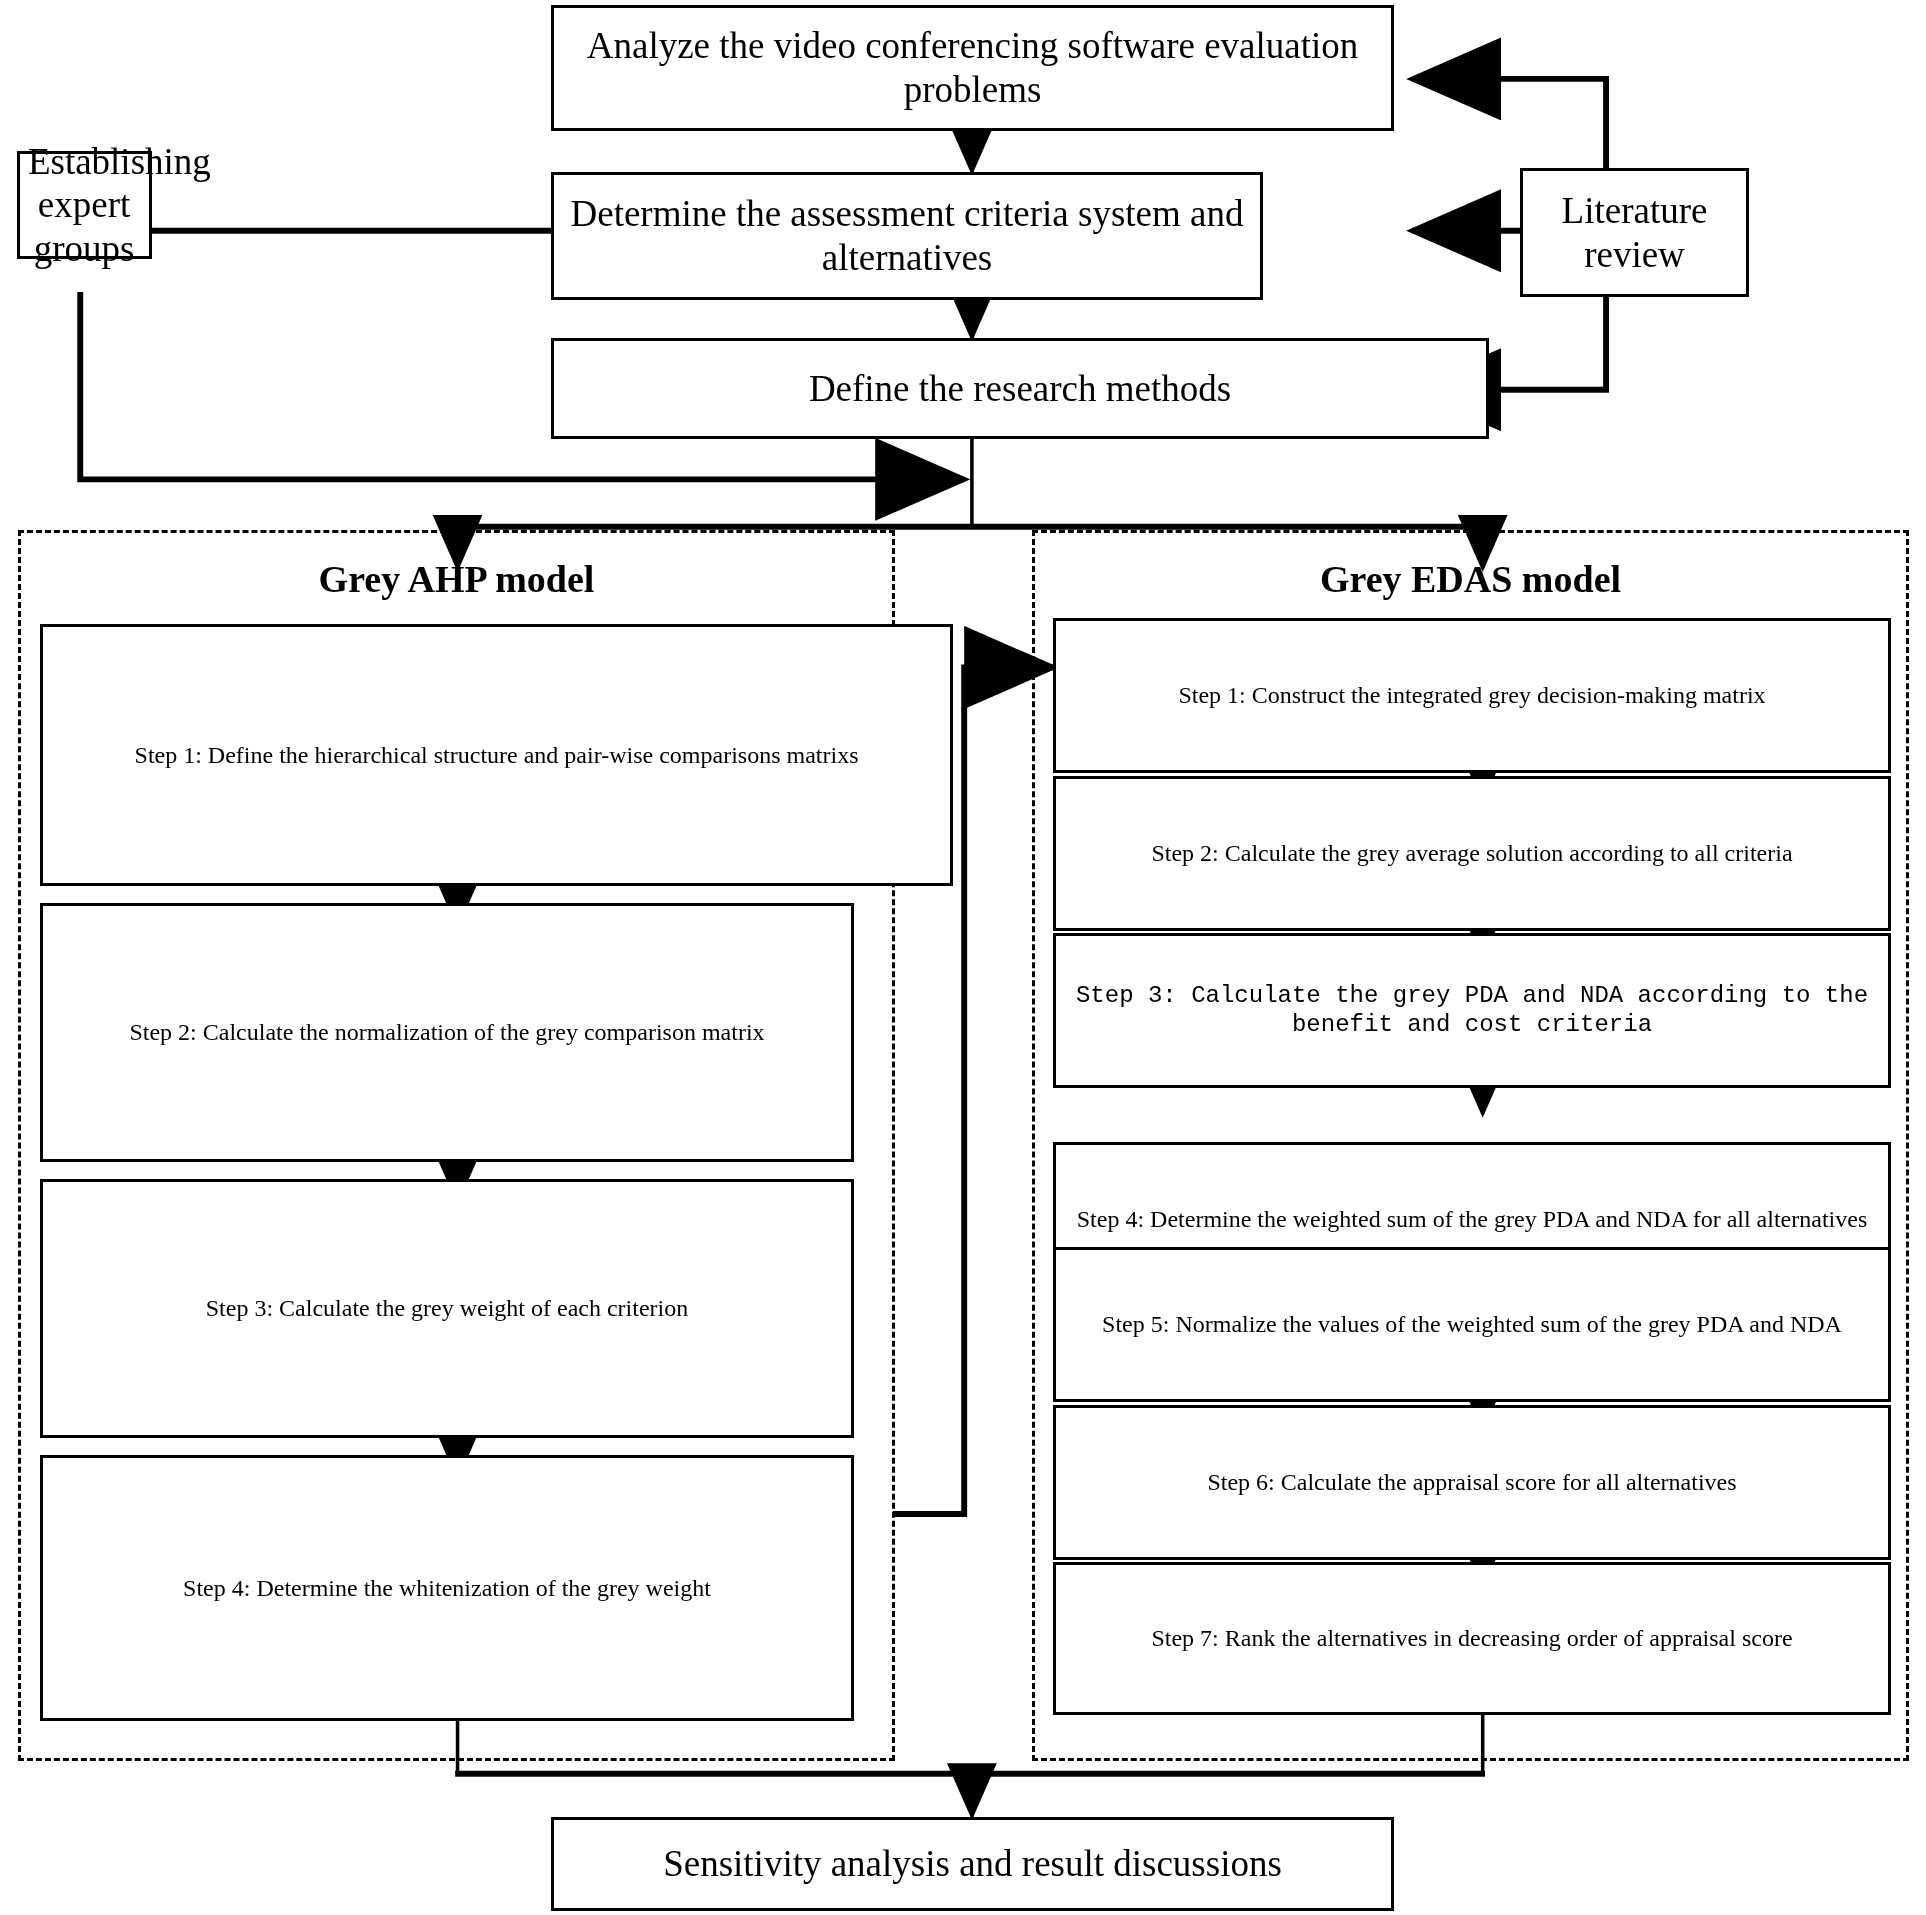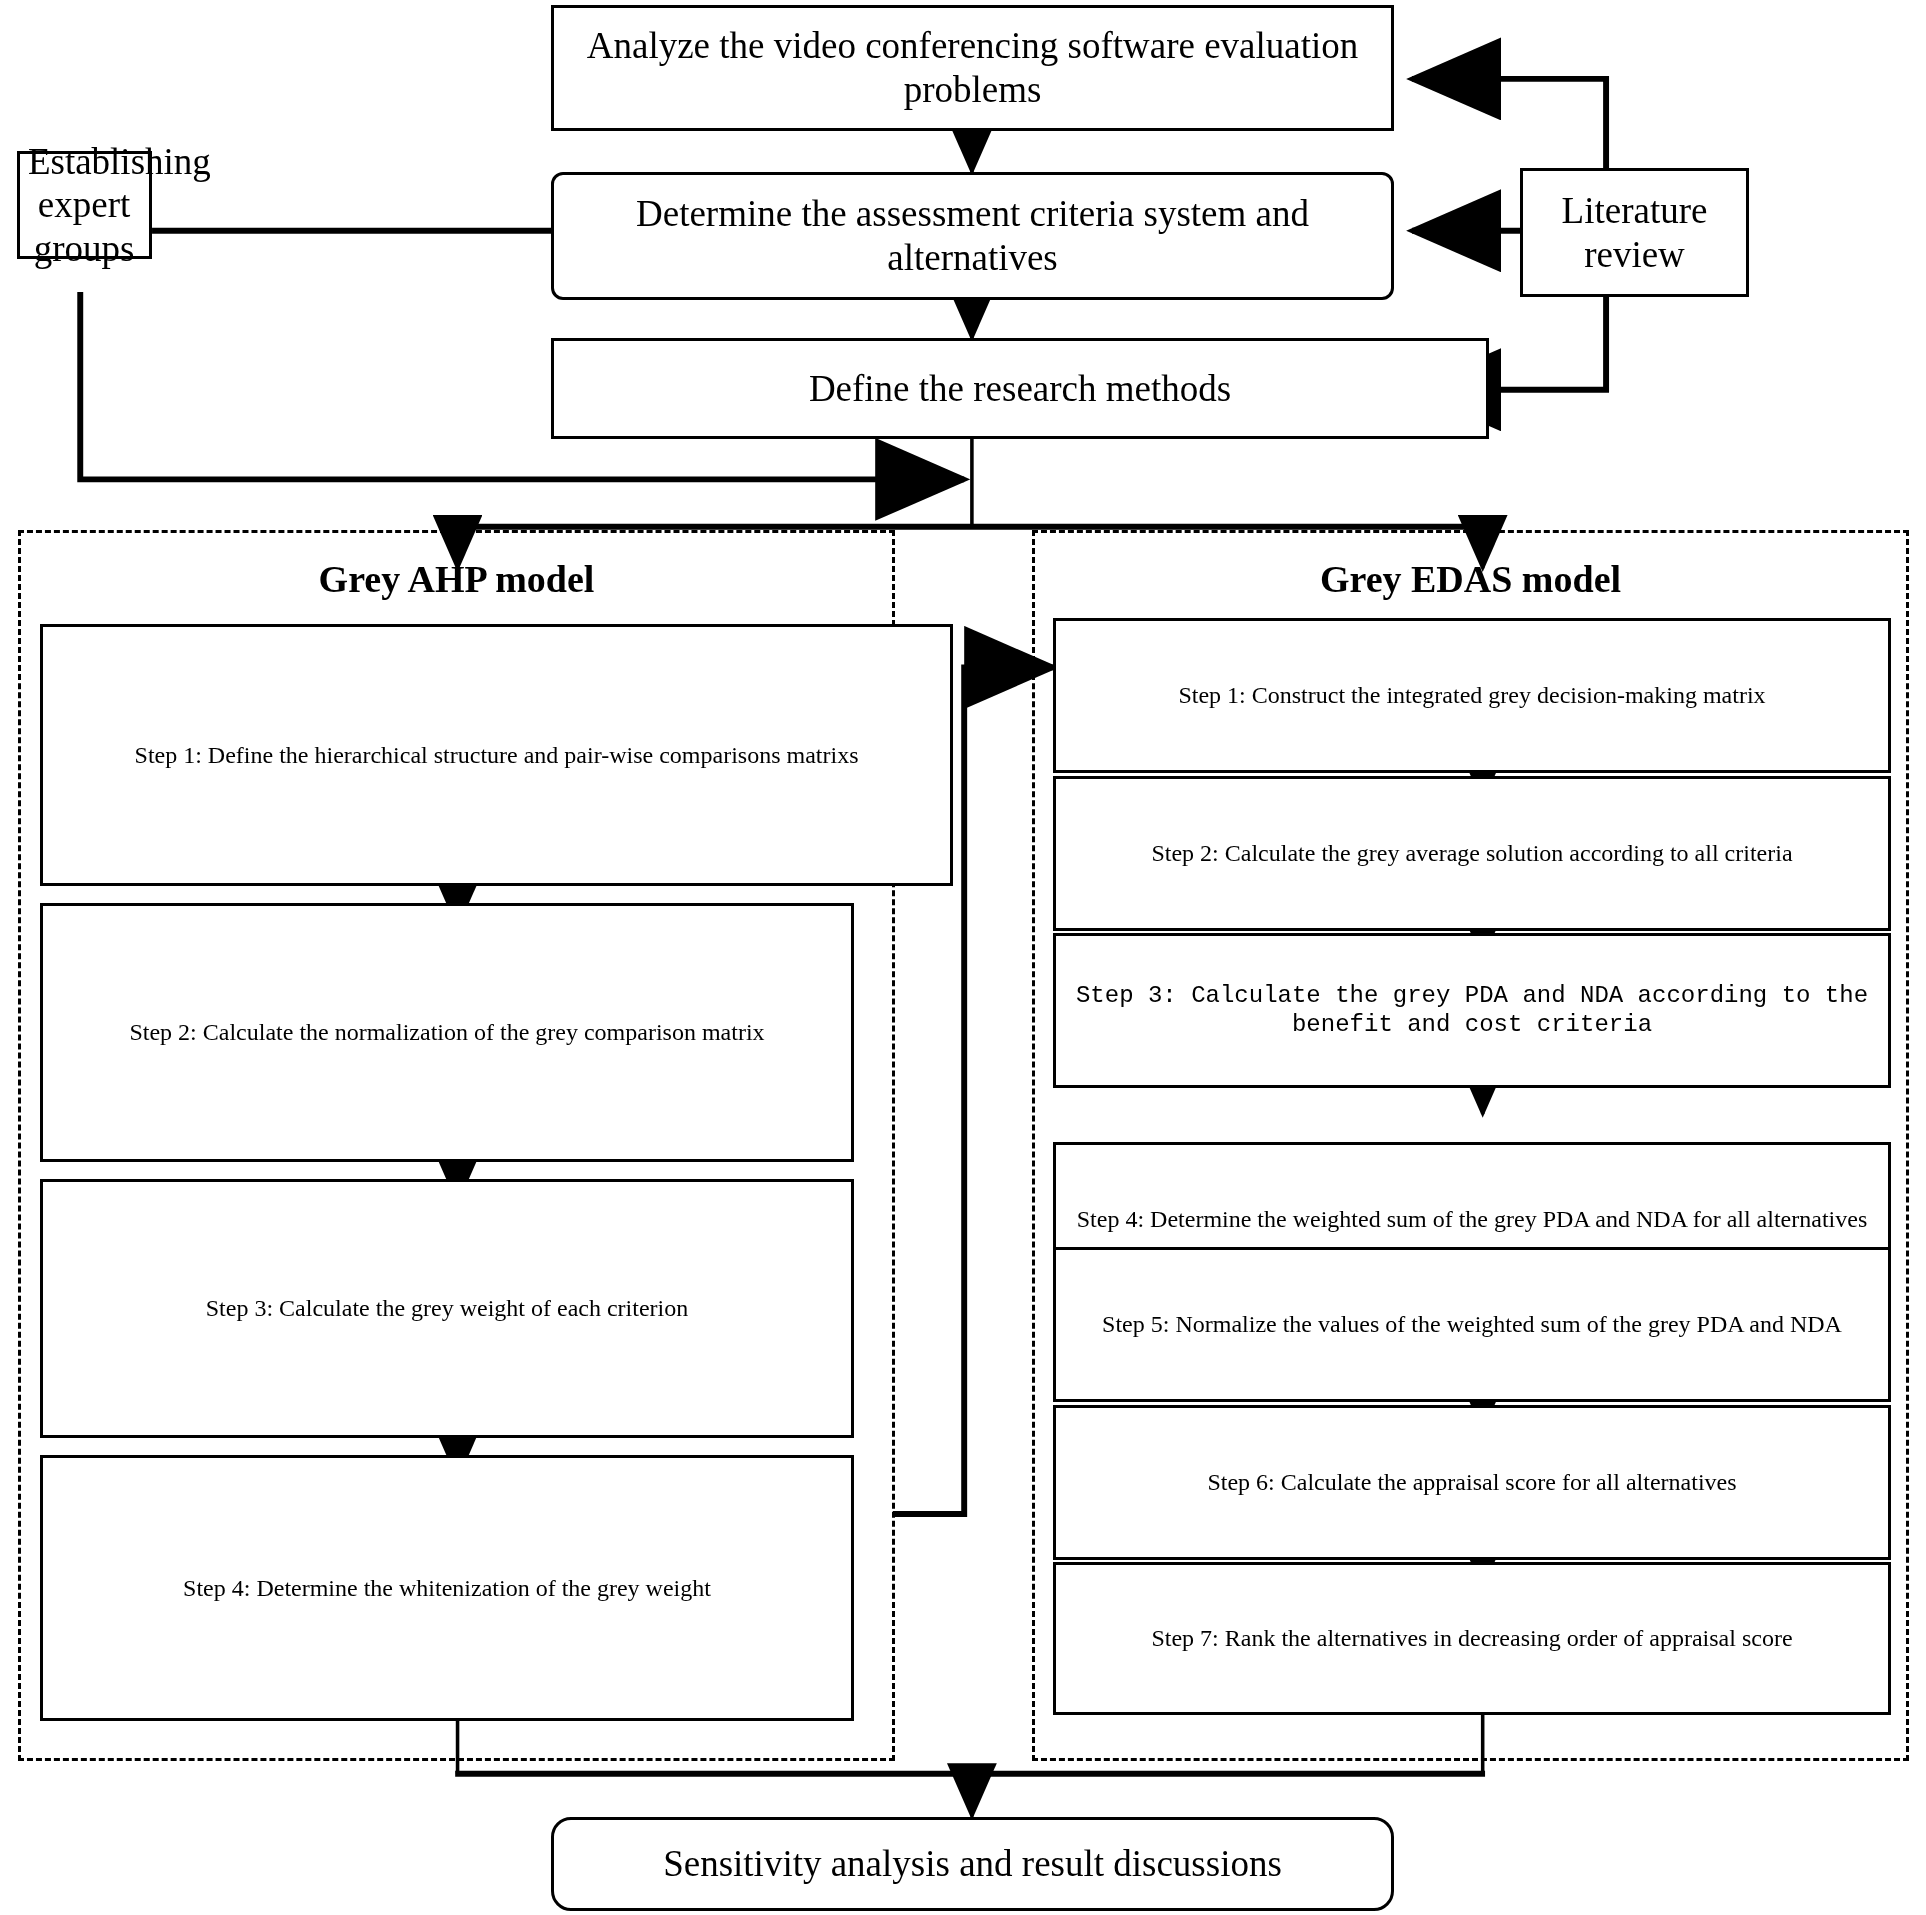--- a/index.html
+++ b/index.html
@@ -51,21 +51,21 @@
   }
   .group-title {
     position: absolute;
     font-weight: bold;
     text-align: center;
     white-space: nowrap;
   }
   .fs-top { font-size: 37px; }
   .fs-step { font-size: 24px; }
   .fs-title { font-size: 38px; }
-  .fs-final { font-size: 37px; border-radius: 20px; }
+  .fs-final { font-size: 37px; }
 </style>
 </head>
 <body>
 
 <div id="stage">
 
   <svg class="layer" viewBox="0 0 3246 3228" xmlns="http://www.w3.org/2000/svg">
     <defs>
       <marker id="ah" markerWidth="16" markerHeight="14" refX="15" refY="7" orient="auto" markerUnits="strokeWidth">
         <path d="M0,0 L16,7 L0,14 Z" fill="#000000"></path>
@@ -111,21 +111,21 @@
     <path d="M2499,2890 L2499,2990" stroke="#000000" stroke-width="6" fill="none"></path>
     <path d="M767,2990 L2503,2990" stroke="#000000" stroke-width="10" fill="none"></path>
 
     <path d="M1638,2990 L1638,3062" stroke="#000000" stroke-width="6" fill="none" marker-end="url(#ah)"></path>
   </svg>
 
   <div class="node fs-top" style="left:551px; top:4.7px; width:843px; height:126px;">
     <span class="txt">Analyze the video conferencing software evaluation problems</span>
   </div>
 
-  <div class="node fs-top" style="left:551px; top:172px; width:843px; height:128px;border-radius:12px;">
+  <div class="node fs-top" style="left:551px; top:172px; width:712px; height:128px;">
     <span class="txt">Determine the assessment criteria system and alternatives</span>
   </div>
 
   <div class="node fs-top" style="left:551px; top:338px; width:938px; height:101px;">
     <span class="txt">Define the research methods</span>
   </div>
 
   <div class="node fs-top" style="left:16.6px; top:151px; width:135px; height:108px;">
     <span class="txt">Establishing expert groups</span>
   </div>

